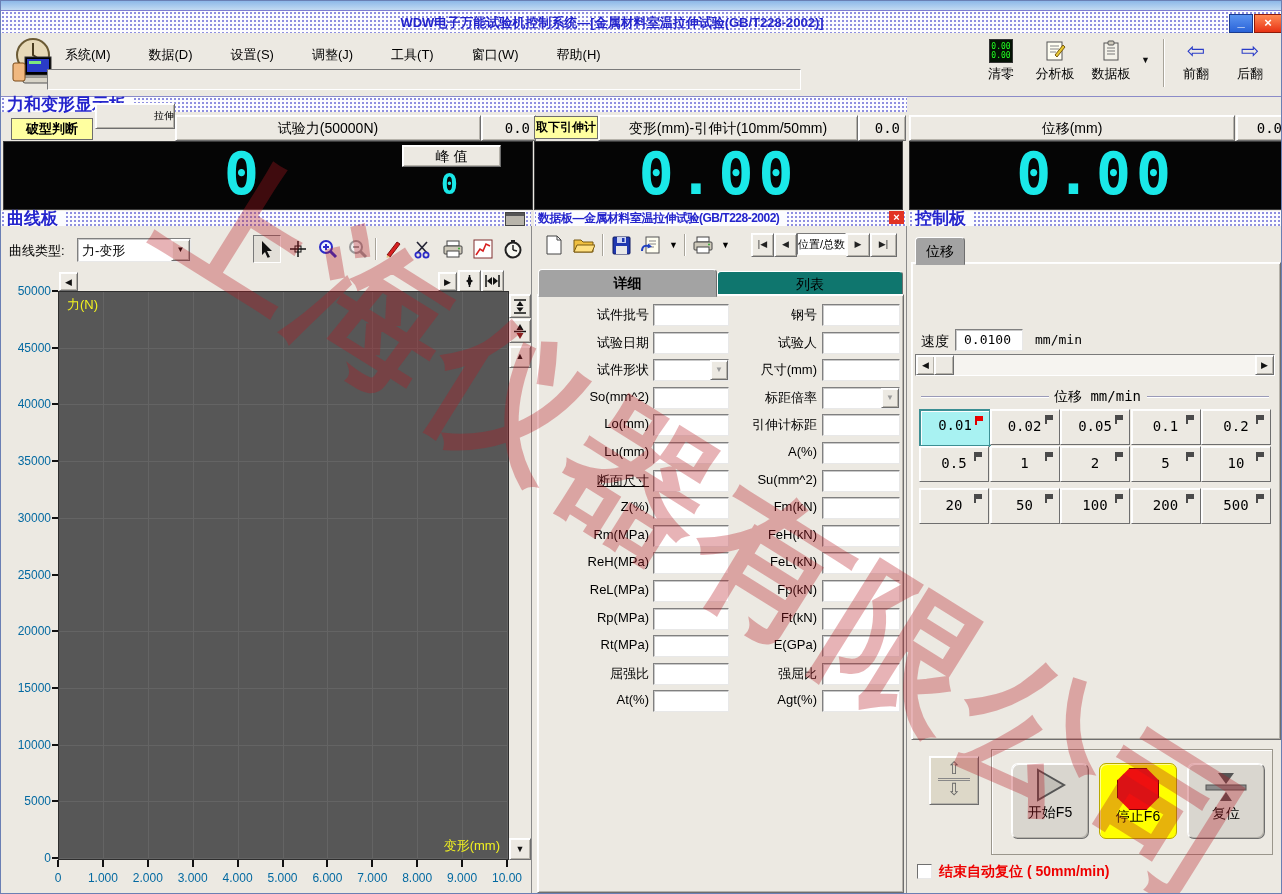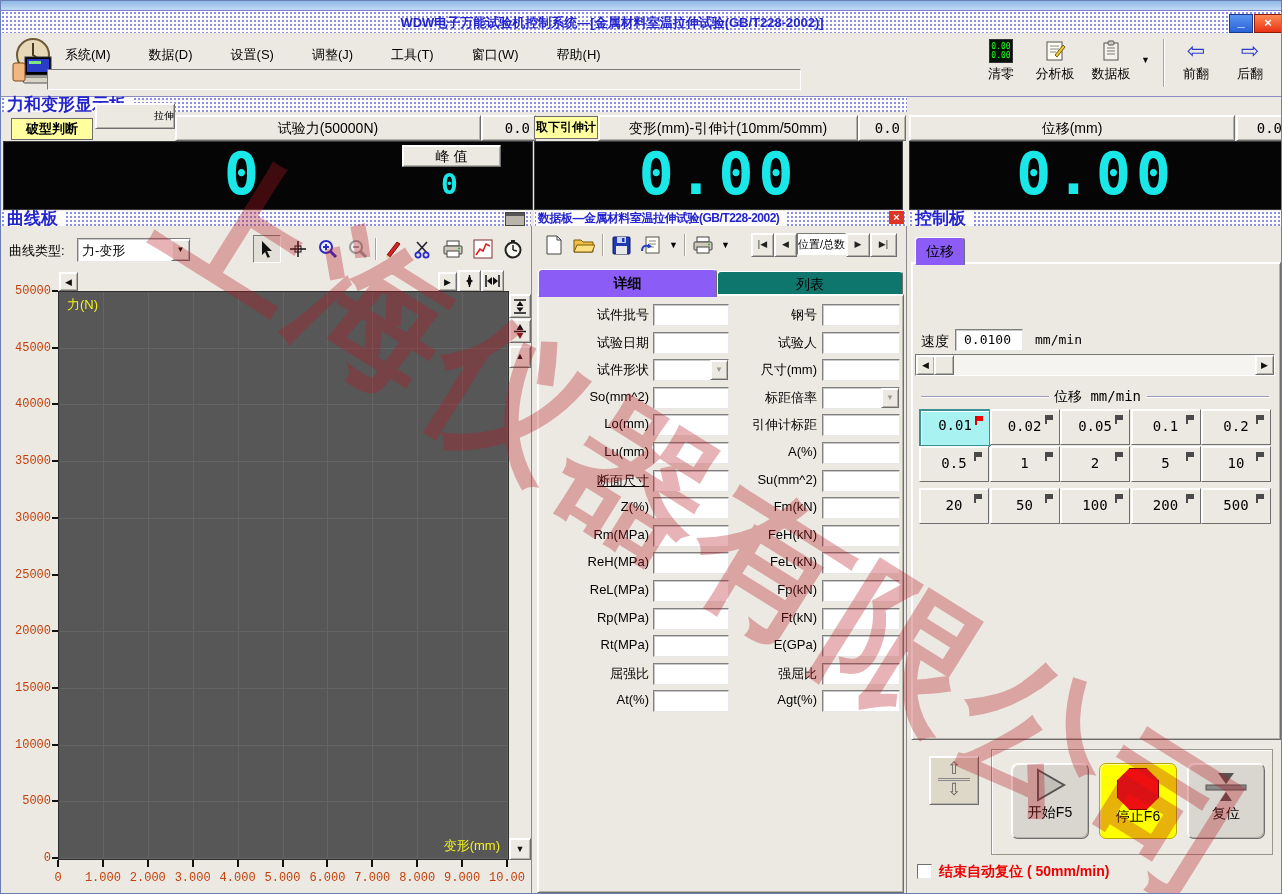--- a/index.html
+++ b/index.html
@@ -20,24 +20,24 @@
   .tbtn-lbl{font-size:13px;text-align:center;margin-top:2px;}
   .input{background:#fff;border:1px solid;border-color:#808080 #e8e8e8 #e8e8e8 #808080;box-shadow:inset 1px 1px 0 #c9c9c9;}
   .flabel{font-size:13px;text-align:right;white-space:nowrap;}
   .speed-btn{position:absolute;width:68px;height:34px;background:#ece9e2;border:1px solid;border-color:#fff #6e6e6e #6e6e6e #fff;box-shadow:inset 1px 1px 0 #fdfdfd;text-align:center;line-height:32px;font-family:"DejaVu Sans Mono",monospace;font-size:14px;}
   .speed-btn.sel{background:#a8f2f2;border:2px solid #3c8f94;line-height:29px;}
   .flag{position:absolute;top:5px;right:5px;width:9px;height:9px;}
   .flag::before{content:"";position:absolute;left:0;top:0;width:2px;height:9px;background:#4a4a4a;}
   .flag::after{content:"";position:absolute;left:2px;top:0;width:6px;height:5px;background:#4a4a4a;}
   .flag.red::before{background:#d00;}
   .flag.red::after{background:#e00;}
-  .ticklbl{position:absolute;font-family:Liberation Mono, monospace;font-size:12px;color:#c2410c;}
+  .ticklbl{position:absolute;font-family:Liberation Sans, sans-serif;font-size:12px;color:#0369a1;}
   .wmchar{position:absolute;font-size:150px;font-weight:bold;color:rgba(182,24,34,0.33);transform:rotate(32deg);pointer-events:none;font-family:"DejaVu Sans",sans-serif;}
   .tab{position:absolute;text-align:center;font-size:14px;}
-  .tab.active{background:#8b5cf6;border:1px solid;border-color:#fff #6e6e6e transparent #fff;border-top-left-radius:4px;border-top-right-radius:4px;z-index:3;}
+  .tab.active{background:#a3a3a3;border:1px solid;border-color:#fff #6e6e6e transparent #fff;border-top-left-radius:4px;border-top-right-radius:4px;z-index:3;}
   .tab.inactive{background:#0f766e;border:1px solid;border-color:#fff #6e6e6e #6e6e6e #fff;border-top-left-radius:4px;border-top-right-radius:4px;}
   .navbtn{position:absolute;top:7px;height:22px;text-align:center;line-height:20px;font-size:10px;color:#222;}
   .arrglyph{font-size:9px;color:#111;}
   .icon24{width:24px;height:24px;display:flex;align-items:center;justify-content:center;}
   .curve-tool{width:26px;height:26px;display:flex;align-items:center;justify-content:center;background:transparent;}
   .curve-tool.sel{border:1px solid;border-color:#7a7a7a #fff #fff #7a7a7a;background:#e2dfd8;}
   .grp-line{position:absolute;height:1px;background:#9a9ab8;box-shadow:0 1px 0 #fff;}
 </style>
 </head>
 <body>

